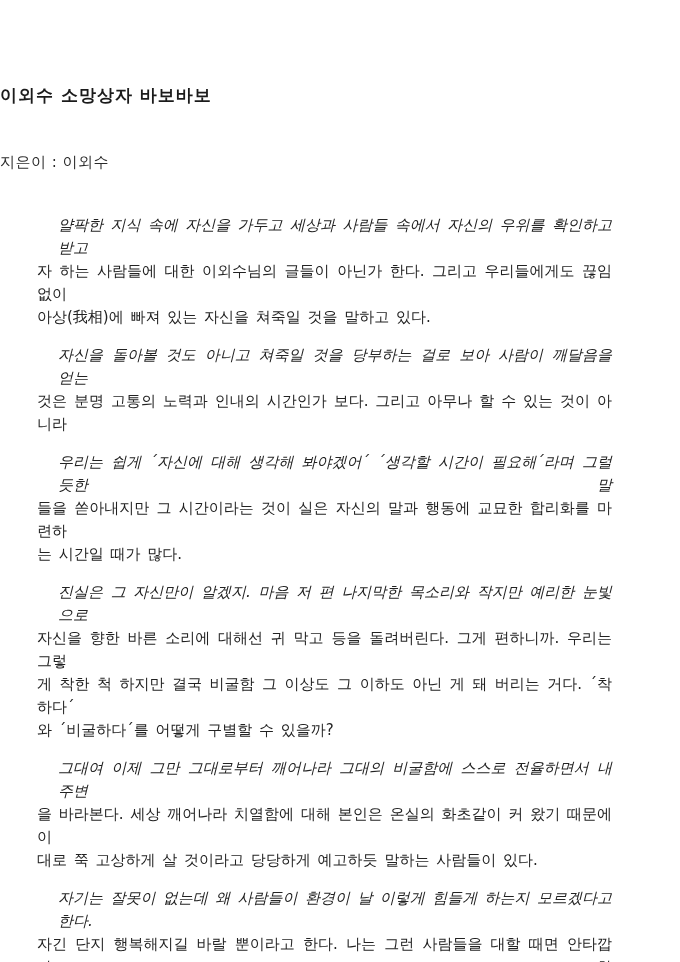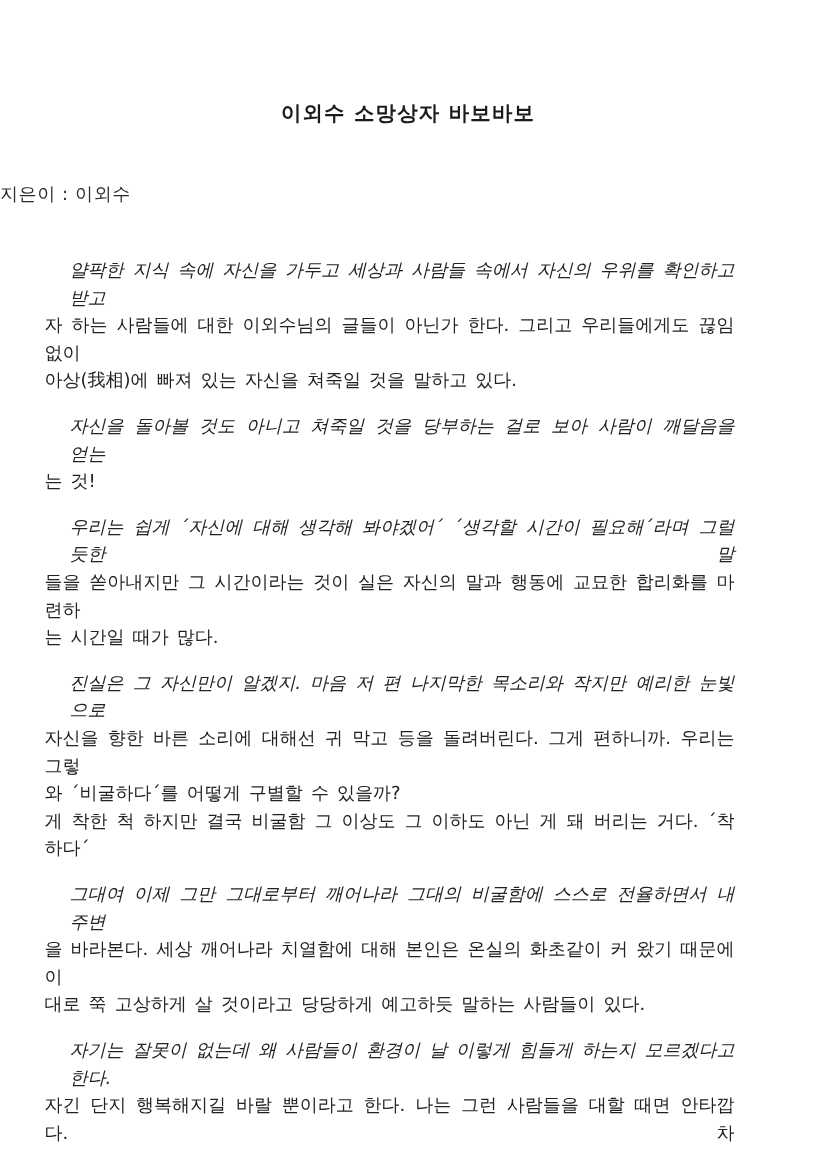--- a/index.html
+++ b/index.html
@@ -13,21 +13,21 @@
     height: 962px;
     background: #ffffff;
     color: #1b1b1b;
     font-family: "DejaVu Sans", "Liberation Sans", sans-serif;
     overflow: hidden;
     box-sizing: border-box;
   }
   .title {
     margin: 0;
     padding-top: 84px;
-    text-align: center;
+    text-align: left;
     font-size: 17px;
     font-weight: bold;
     letter-spacing: 1px;
     line-height: 22px;
     color: #1b1b1b;
   }
   .author {
     margin-top: 46px;
     padding-right: 83px;
     font-size: 15px;
@@ -69,32 +69,32 @@
   <div class="author">지은이 : 이외수</div>
 
   <div class="doc-body">
       <div class="paragraph">
         <div class="text-line first">얄팍한 지식 속에 자신을 가두고 세상과 사람들 속에서 자신의 우위를 확인하고 받고</div>
         <div class="text-line">자 하는 사람들에 대한 이외수님의 글들이 아닌가 한다. 그리고 우리들에게도 끊임없이</div>
         <div class="text-line last">아상(我相)에 빠져 있는 자신을 쳐죽일 것을 말하고 있다.</div>
       </div>
       <div class="paragraph">
         <div class="text-line first">자신을 돌아볼 것도 아니고 쳐죽일 것을 당부하는 걸로 보아 사람이 깨달음을 얻는</div>
-        <div class="text-line last">는 것!</div>
+        <div class="text-line">것은 분명 고통의 노력과 인내의 시간인가 보다. 그리고 아무나 할 수 있는 것이 아니라</div>
       </div>
       <div class="paragraph">
         <div class="text-line first">우리는 쉽게 ´자신에 대해 생각해 봐야겠어´ ´생각할 시간이 필요해´라며 그럴듯한 말</div>
         <div class="text-line">들을 쏟아내지만 그 시간이라는 것이 실은 자신의 말과 행동에 교묘한 합리화를 마련하</div>
         <div class="text-line last">는 시간일 때가 많다.</div>
       </div>
       <div class="paragraph">
         <div class="text-line first">진실은 그 자신만이 알겠지. 마음 저 편 나지막한 목소리와 작지만 예리한 눈빛으로</div>
         <div class="text-line">자신을 향한 바른 소리에 대해선 귀 막고 등을 돌려버린다. 그게 편하니까. 우리는 그렇</div>
+        <div class="text-line">게 착한 척 하지만 결국 비굴함 그 이상도 그 이하도 아닌 게 돼 버리는 거다. ´착하다´</div>
         <div class="text-line last">와 ´비굴하다´를 어떻게 구별할 수 있을까?</div>
-        <div class="text-line">게 착한 척 하지만 결국 비굴함 그 이상도 그 이하도 아닌 게 돼 버리는 거다. ´착하다´</div>
       </div>
       <div class="paragraph">
         <div class="text-line first">그대여 이제 그만 그대로부터 깨어나라 그대의 비굴함에 스스로 전율하면서 내 주변</div>
         <div class="text-line">을 바라본다. 세상 깨어나라 치열함에 대해 본인은 온실의 화초같이 커 왔기 때문에 이</div>
         <div class="text-line last">대로 쭉 고상하게 살 것이라고 당당하게 예고하듯 말하는 사람들이 있다.</div>
       </div>
       <div class="paragraph">
         <div class="text-line first">자기는 잘못이 없는데 왜 사람들이 환경이 날 이렇게 힘들게 하는지 모르겠다고 한다.</div>
         <div class="text-line">자긴 단지 행복해지길 바랄 뿐이라고 한다. 나는 그런 사람들을 대할 때면 안타깝다. 차</div>
       </div>

